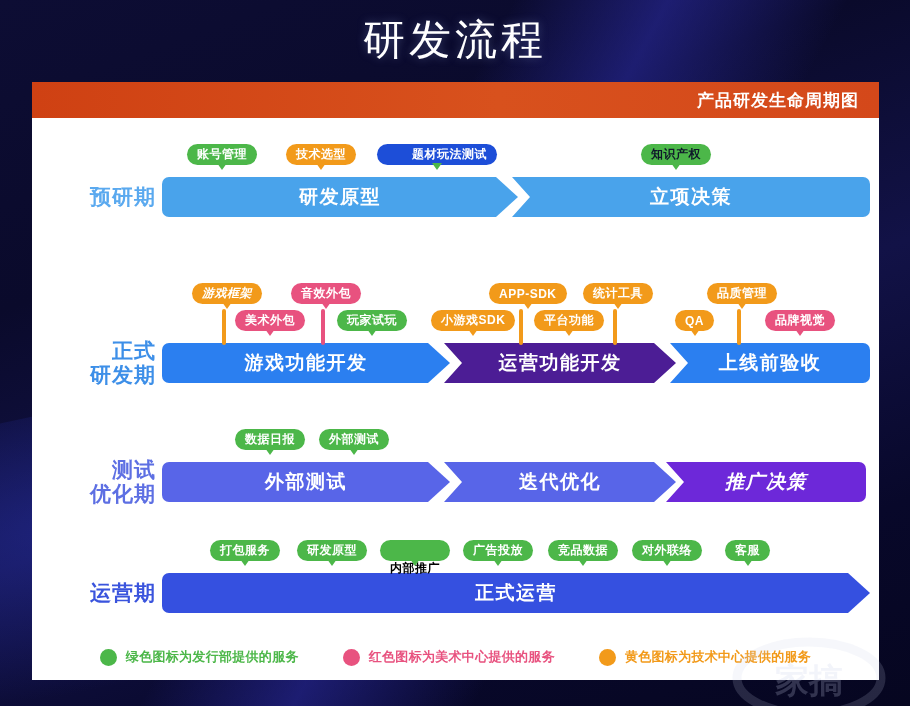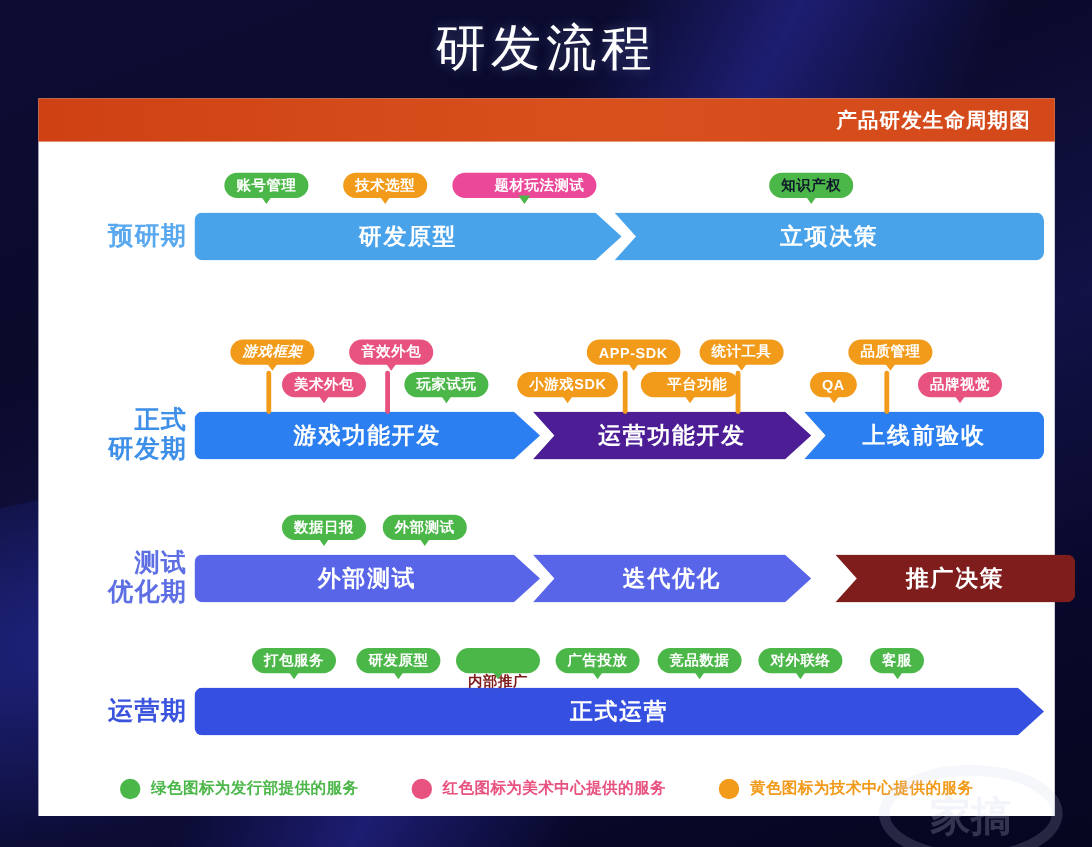--- a/index.html
+++ b/index.html
@@ -124,21 +124,21 @@
           <div class="bars" style="top: 41px;">
             <div class="bar bar-shape-first" style="left: 0px; width: 356px; background: rgb(73, 163, 235);">研发原型</div>
             <div class="bar bar-shape-last" style="left: 350px; width: 358px; background: rgb(73, 163, 235);">立项决策</div>
           </div>
           <div class="tag" style="left: 155px; top: 8px; background: rgb(76, 183, 73); color: rgb(76, 183, 73);">
             <span style="color: rgb(255, 255, 255);">账号管理</span>
           </div>
           <div class="tag" style="left: 254px; top: 8px; background: rgb(242, 154, 26); color: rgb(242, 154, 26);">
             <span style="color: rgb(255, 255, 255);">技术选型</span>
           </div>
-          <div class="tag" style="left: 345px; top: 8px; background: #ec4899; color: rgb(76, 183, 73); padding-left: 35px;">
+          <div class="tag" style="left: 345px; top: 8px; background: #1d4ed8; color: rgb(76, 183, 73); padding-left: 35px;">
             <span style="color: rgb(255, 255, 255);">题材玩法测试</span>
           </div>
           <div class="tag" style="left: 609px; top: 8px; background: rgb(76, 183, 73); color: rgb(76, 183, 73);">
             <span style="color: #0f172a;">知识产权</span>
           </div>
         </div>
         <div class="row" style="top: 157px;">
           <div class="phase-label" style="color: rgb(61, 143, 232); top: 64px;">正式
 研发期</div>
           <div class="bars" style="top: 68px;">
@@ -165,61 +165,61 @@
           </div>
           <div class="tag-stem" style="background: rgb(242, 154, 26); top: 34px; height: 36px; left: 487px;"></div>
           <div class="tag" style="left: 551px; top: 8px; background: rgb(242, 154, 26); color: rgb(242, 154, 26);">
             <span style="color: rgb(255, 255, 255);">统计工具</span>
           </div>
           <div class="tag-stem" style="background: rgb(242, 154, 26); top: 34px; height: 36px; left: 581px;"></div>
           <div class="tag" style="left: 399px; top: 35px; background: rgb(242, 154, 26); color: rgb(242, 154, 26);">
             <span style="color: rgb(255, 255, 255);">小游戏SDK</span>
           </div>
           <div class="tag" style="left: 502px; top: 35px; background: rgb(242, 154, 26); color: rgb(242, 154, 26);">
-            <span style="color: rgb(255, 255, 255); margin-left: 12px;">平台功能</span>
+            <span style="color: rgb(255, 255, 255);">平台功能</span>
           </div>
           <div class="tag" style="left: 675px; top: 8px; background: rgb(242, 154, 26); color: rgb(242, 154, 26);">
             <span style="color: rgb(255, 255, 255);">品质管理</span>
           </div>
           <div class="tag-stem" style="background: rgb(242, 154, 26); top: 34px; height: 36px; left: 705px;"></div>
           <div class="tag" style="left: 643px; top: 35px; background: rgb(242, 154, 26); color: rgb(242, 154, 26);">
             <span style="color: rgb(255, 255, 255);">QA</span>
           </div>
           <div class="tag" style="left: 733px; top: 35px; background: rgb(232, 82, 127); color: rgb(232, 82, 127);">
             <span style="color: rgb(255, 255, 255);">品牌视觉</span>
           </div>
         </div>
         <div class="row" style="top: 303px;">
           <div class="phase-label" style="color: rgb(93, 111, 227); top: 37px;">测试
 优化期</div>
           <div class="bars" style="top: 41px;">
             <div class="bar bar-shape-first" style="left: 0px; width: 288px; background: rgb(88, 101, 232);">外部测试</div>
             <div class="bar bar-shape-mid" style="left: 282px; width: 232px; background: rgb(88, 101, 232);">迭代优化</div>
-            <div class="bar bar-shape-last" style="left: 534px; width: 200px; background: #7f1d1d;">推广决策</div>
+            <div class="bar bar-shape-last" style="left: 504px; width: 200px; background: #6d28d9; font-style: italic;">推广决策</div>
           </div>
           <div class="tag" style="left: 203px; top: 8px; background: rgb(76, 183, 73); color: rgb(76, 183, 73);">
             <span style="color: rgb(255, 255, 255);">数据日报</span>
           </div>
           <div class="tag" style="left: 287px; top: 8px; background: rgb(76, 183, 73); color: rgb(76, 183, 73);">
             <span style="color: rgb(255, 255, 255);">外部测试</span>
           </div>
         </div>
         <div class="row" style="top: 414px;">
           <div class="phase-label" style="color: rgb(58, 84, 221); top: 49px;">运营期</div>
           <div class="bars" style="top: 41px;">
             <div class="bar bar-shape-solo" style="left: 0px; width: 708px; background: rgb(53, 80, 224);">正式运营</div>
           </div>
           <div class="tag" style="left: 178px; top: 8px; background: rgb(76, 183, 73); color: rgb(76, 183, 73);">
             <span style="color: rgb(255, 255, 255);">打包服务</span>
           </div>
           <div class="tag" style="left: 265px; top: 8px; background: rgb(76, 183, 73); color: rgb(76, 183, 73);">
             <span style="color: rgb(255, 255, 255);">研发原型</span>
           </div>
           <div class="tag" style="left: 348px; top: 8px; background: rgb(76, 183, 73); color: rgb(76, 183, 73);">
-            <span style="color: #7f1d1d; margin-top: 36px;">内部推广</span>
+            <span style="color: #000000; margin-top: 36px;">内部推广</span>
           </div>
           <div class="tag" style="left: 431px; top: 8px; background: rgb(76, 183, 73); color: rgb(76, 183, 73);">
             <span style="color: rgb(255, 255, 255);">广告投放</span>
           </div>
           <div class="tag" style="left: 516px; top: 8px; background: rgb(76, 183, 73); color: rgb(76, 183, 73);">
             <span style="color: rgb(255, 255, 255);">竞品数据</span>
           </div>
           <div class="tag" style="left: 600px; top: 8px; background: rgb(76, 183, 73); color: rgb(76, 183, 73);">
             <span style="color: rgb(255, 255, 255);">对外联络</span>
           </div>

